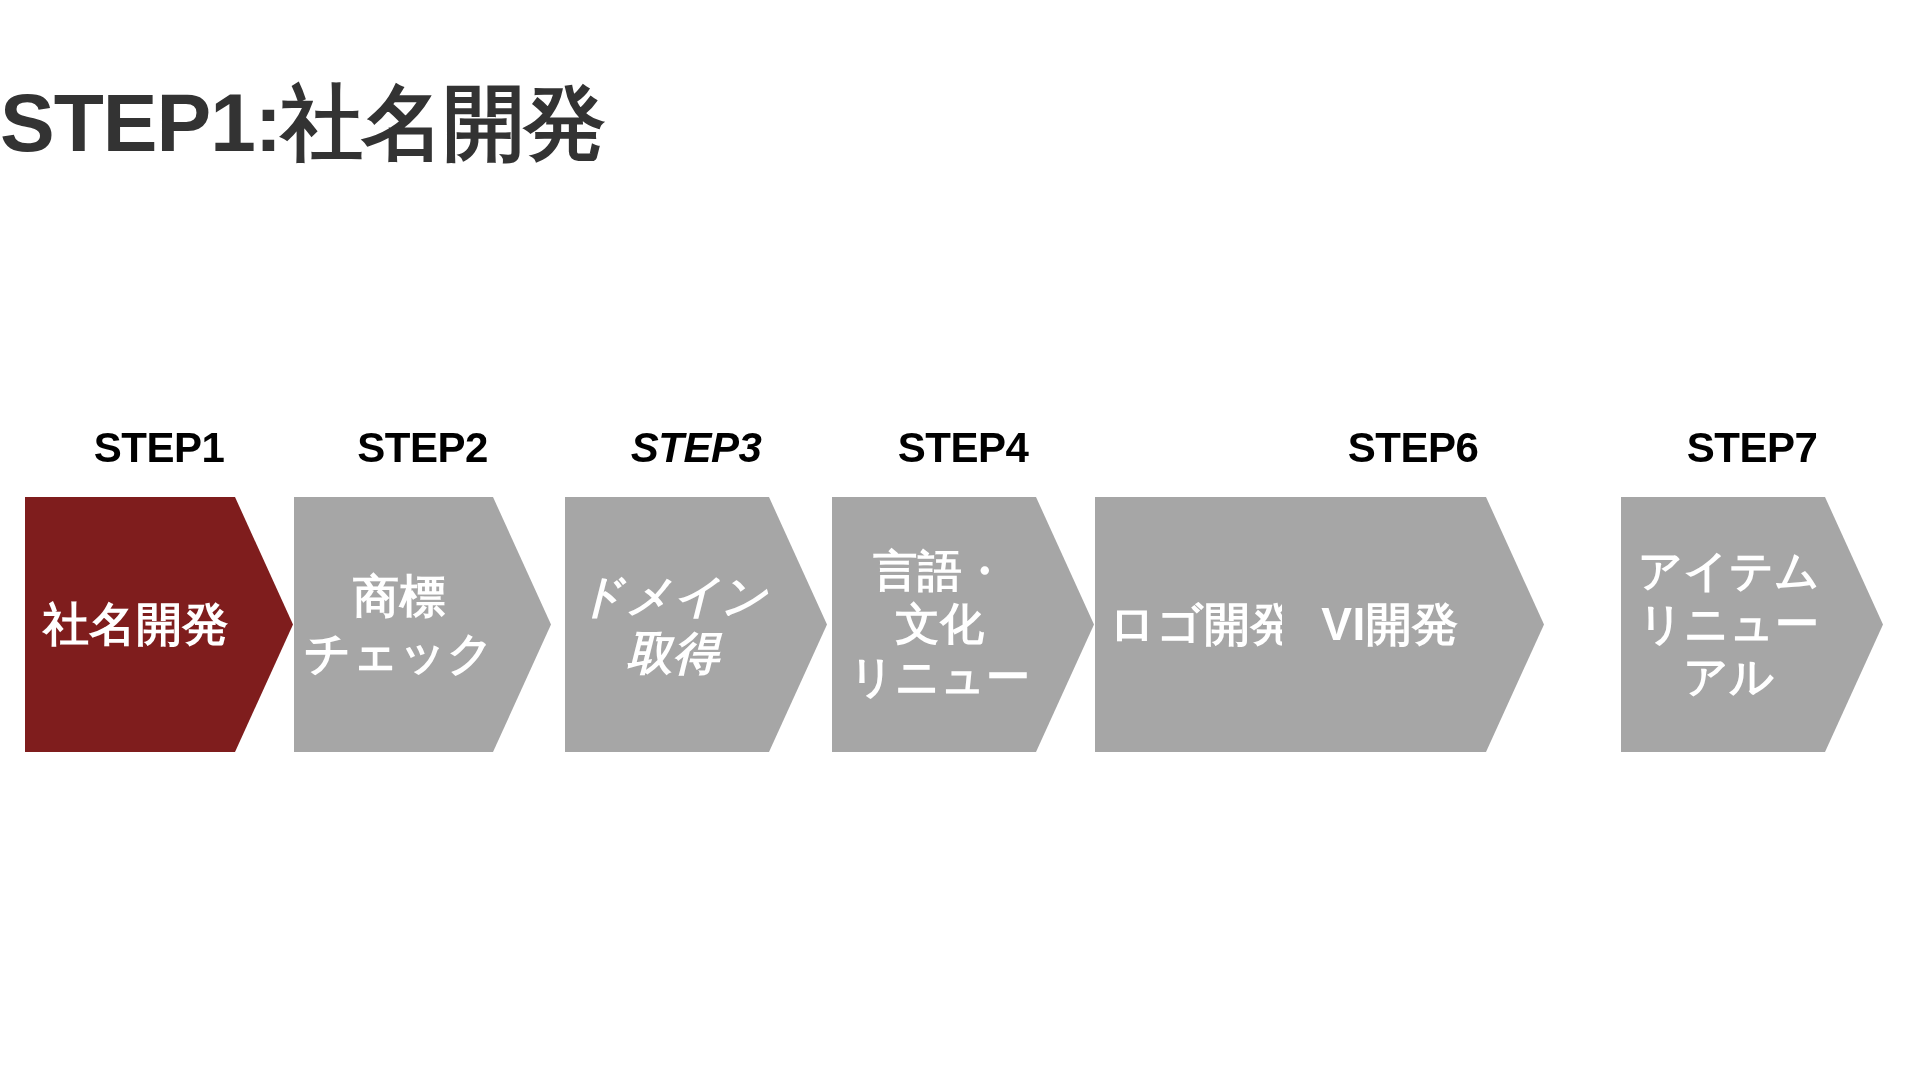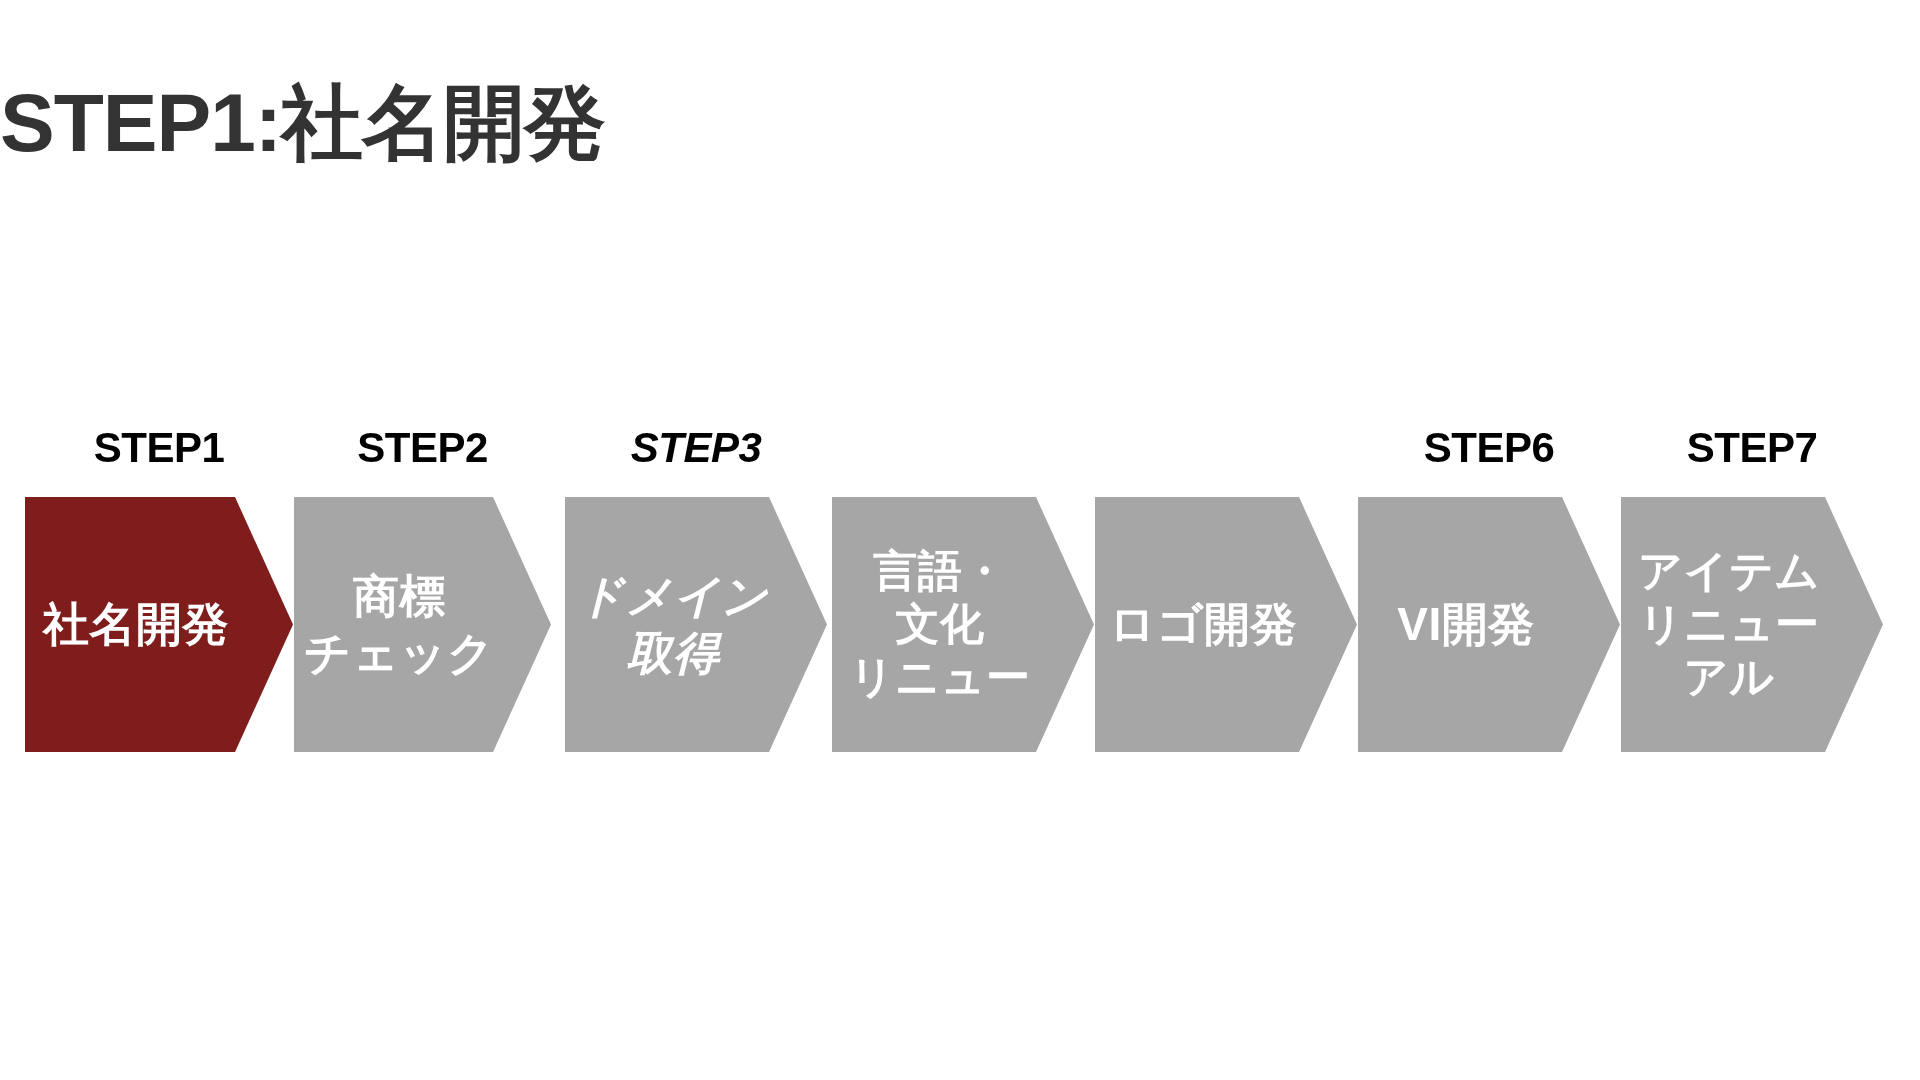--- a/index.html
+++ b/index.html
@@ -116,34 +116,35 @@
 
   <div class="step" style="left:565px; width:262px;font-style:italic;">
     <div class="step-label">STEP3</div>
     <div class="chev">
       <div class="chev-text">ドメイン
 取得</div>
     </div>
   </div>
 
   <div class="step" style="left:832px; width:262px;">
+    <div class="step-label">STEP4</div>
     <div class="chev">
       <div class="chev-text lines3">言語・
 文化
 リニュー</div>
     </div>
   </div>
 
   <div class="step" style="left:1095px; width:262px;">
     <div class="chev">
       <div class="chev-text">ロゴ開発</div>
     </div>
   </div>
 
-  <div class="step" style="left:1358px; width:262px;">
+  <div class="step" style="left:1282px; width:262px;">
     <div class="step-label">STEP6</div>
     <div class="chev">
       <div class="chev-text">VI開発</div>
     </div>
   </div>
 
   <div class="step" style="left:1621px; width:262px;">
     <div class="step-label">STEP7</div>
     <div class="chev">
       <div class="chev-text lines3">アイテム

